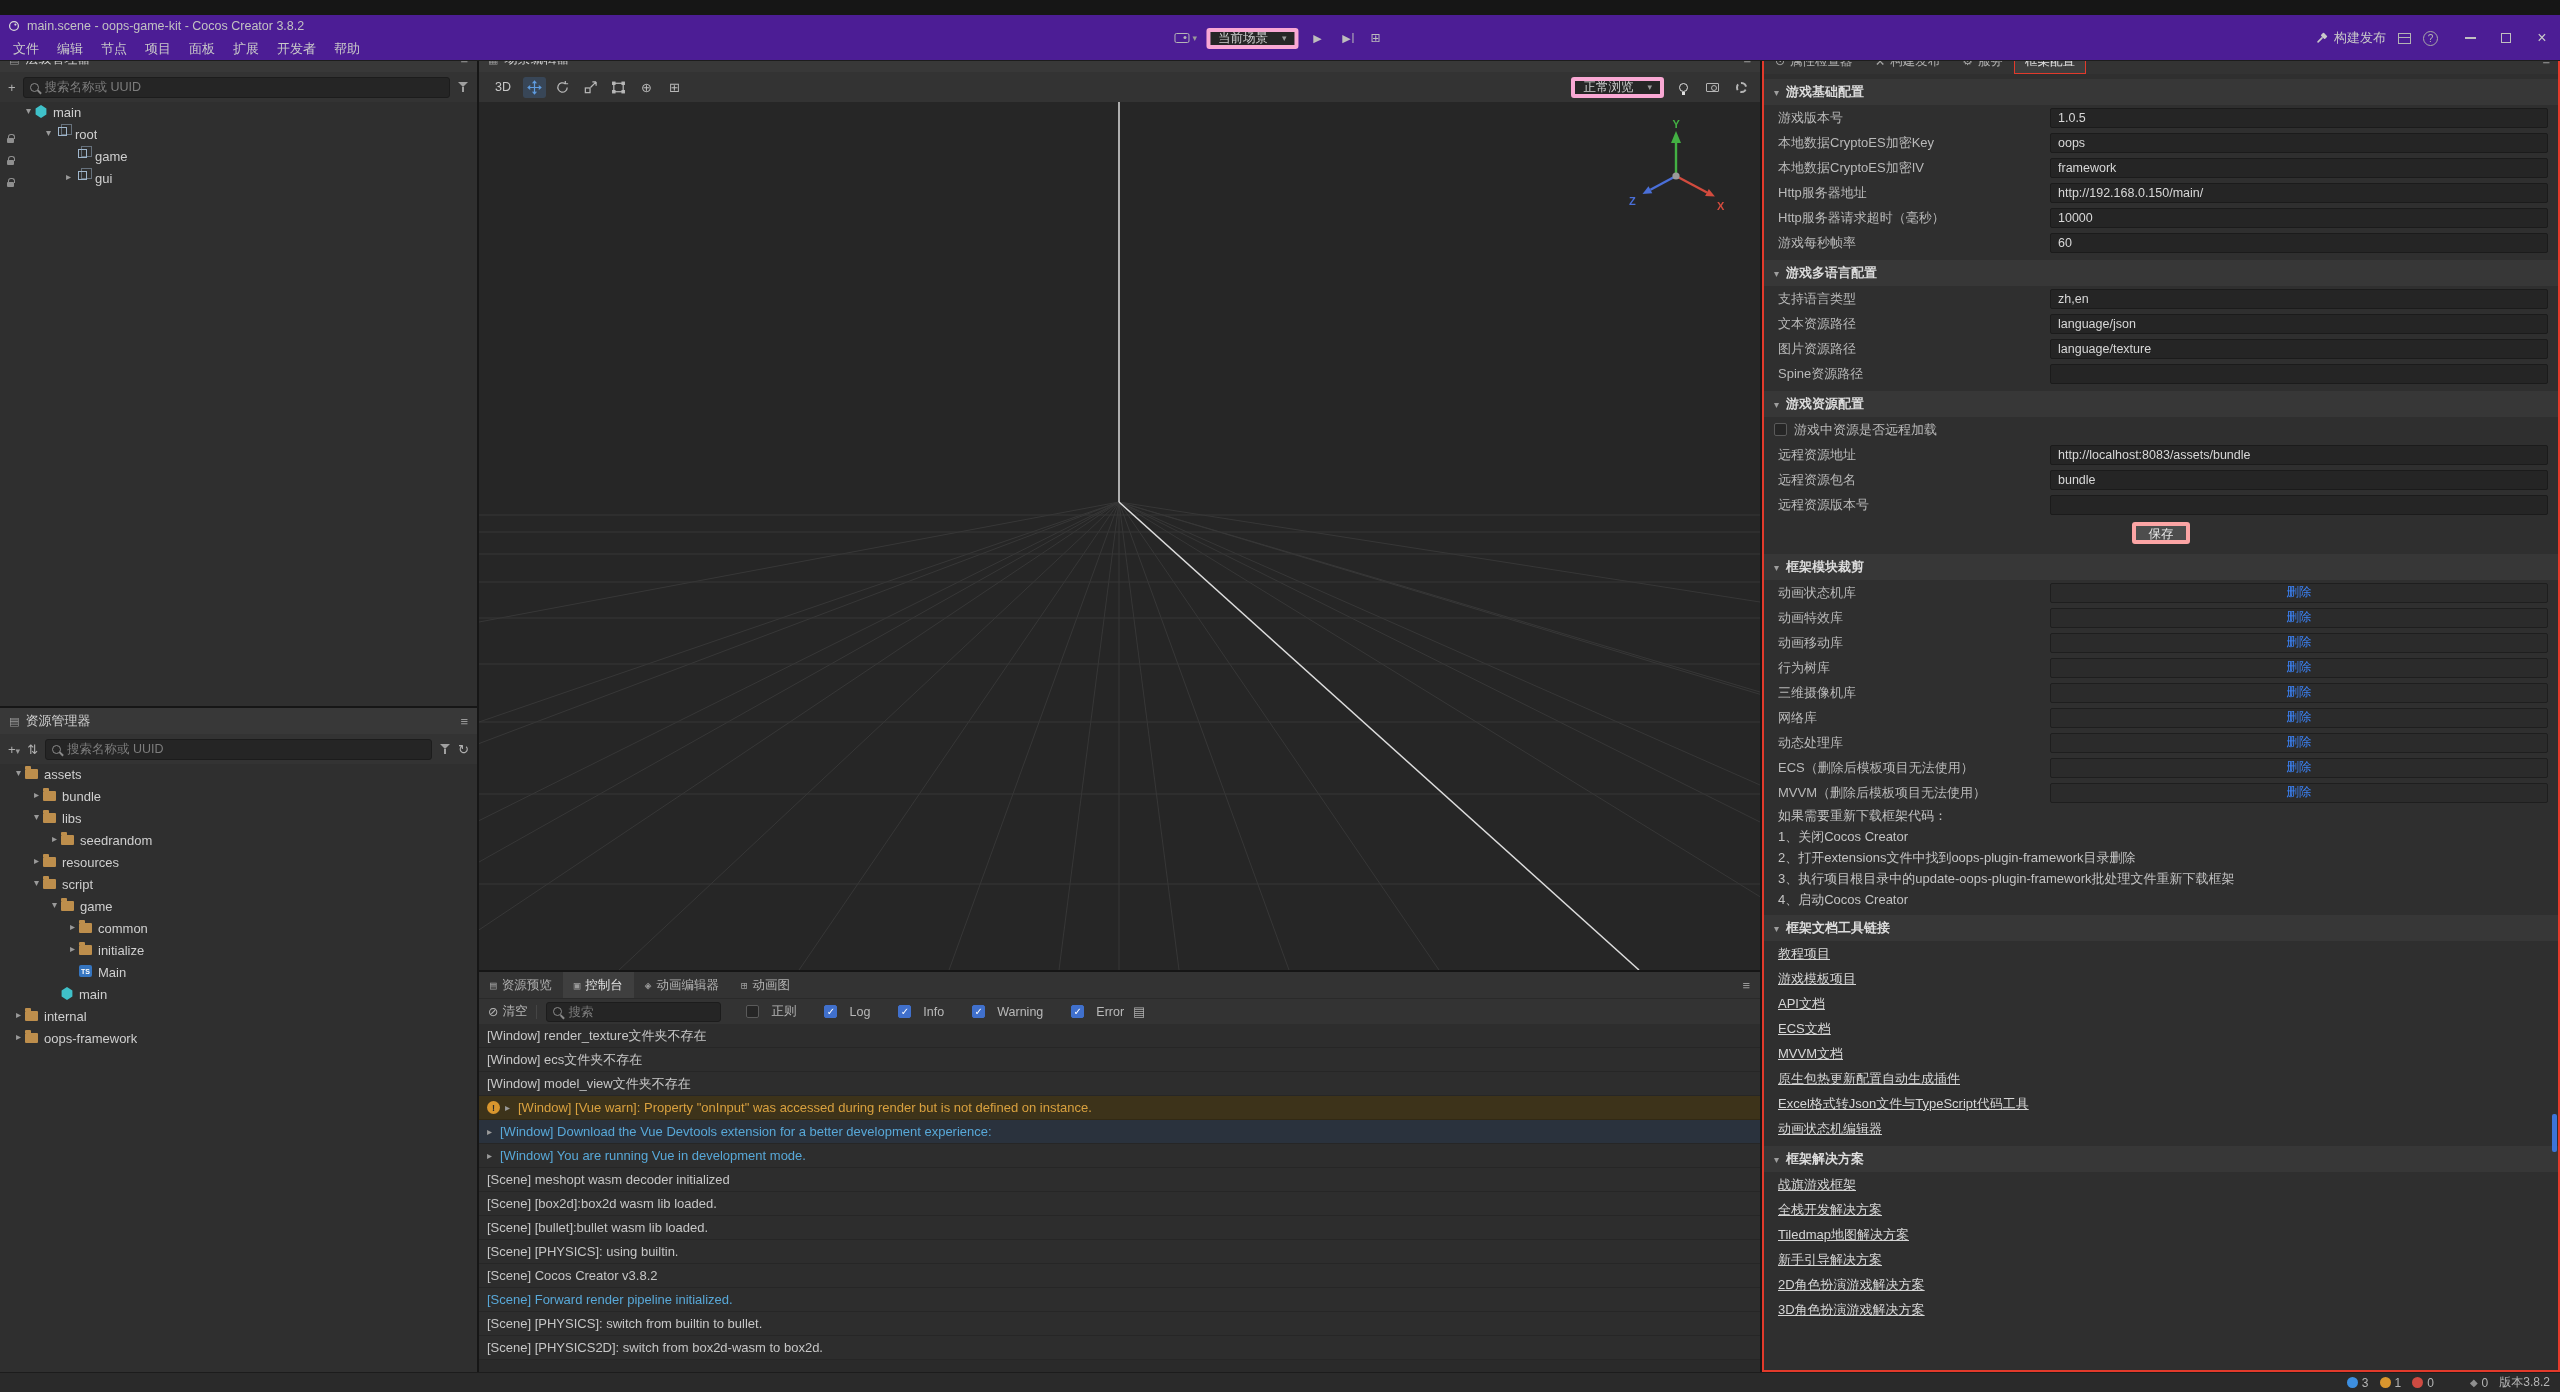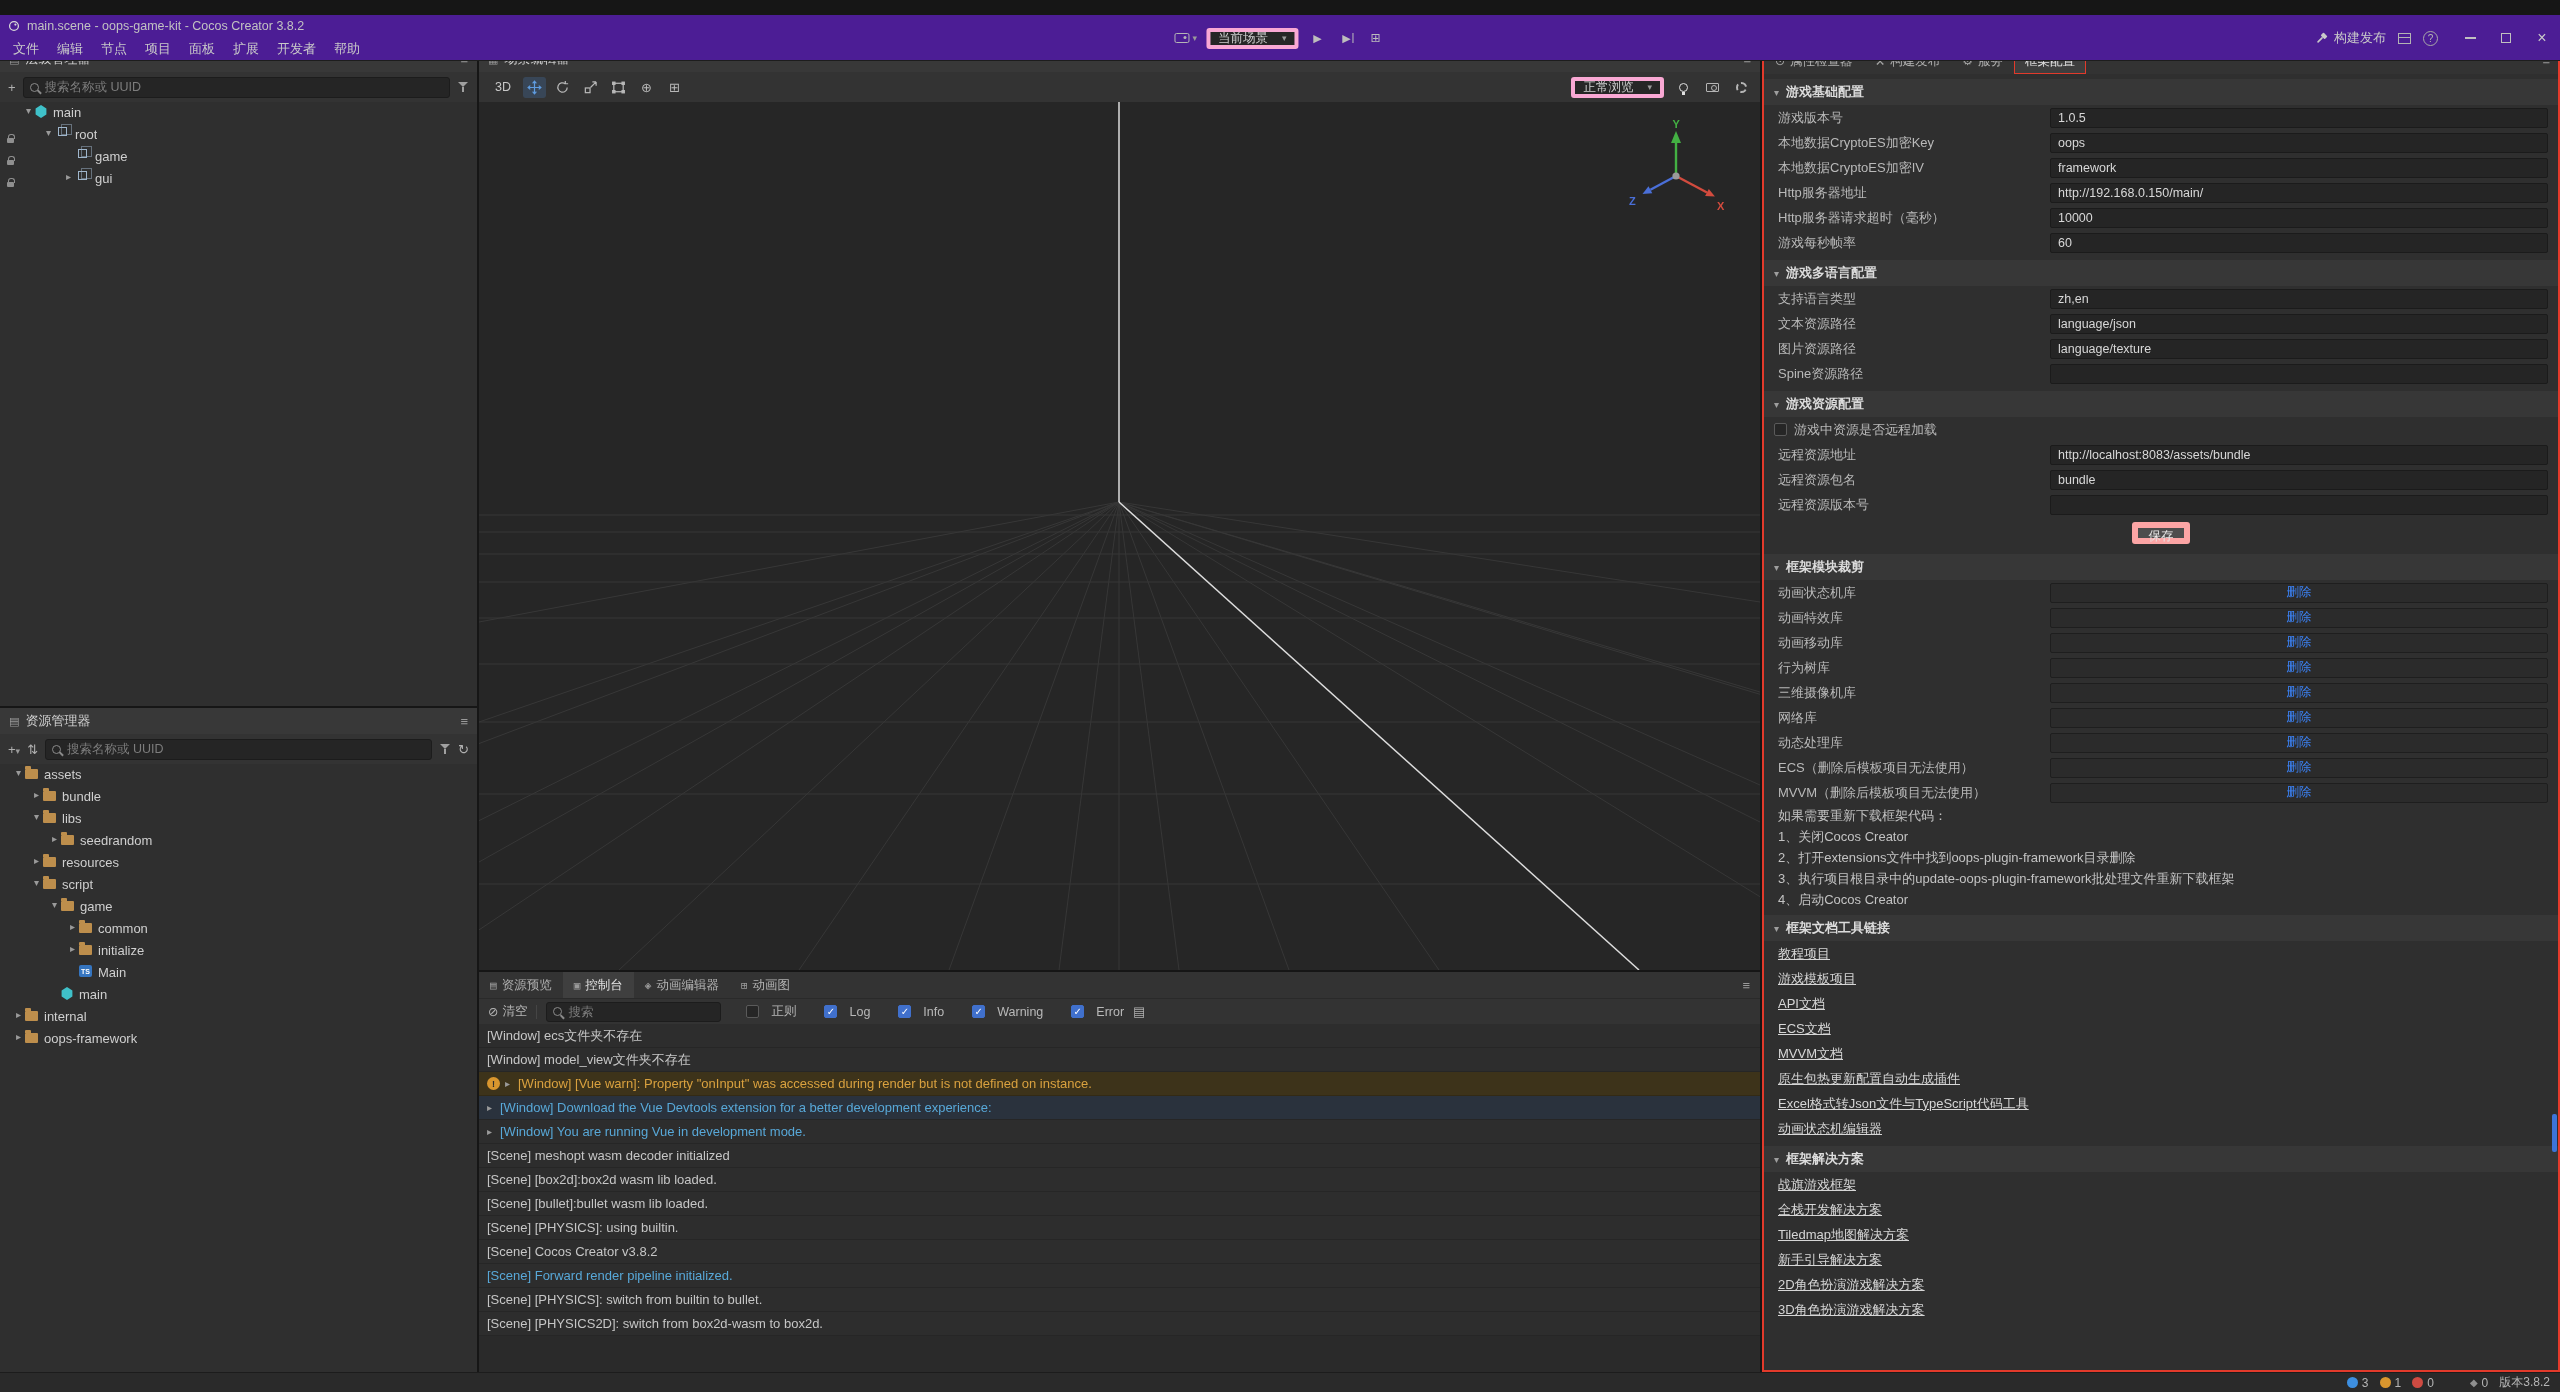--- a/index.html
+++ b/index.html
@@ -143,21 +143,21 @@
   .itab[data-icon="service"] .tab-ic::before { content:"⚙"; }
   .itab[data-active="true"] { background:#3e3e3e; color:#e4e4e4; outline:1px solid #e23a2b; outline-offset:-1px; }
   .icontent { flex:1; overflow:hidden; position:relative; }
   .isec { height:26px; display:flex; align-items:center; gap:7px; padding:0 10px; background:#373737; color:#dcdcdc; font-size:13px; font-weight:bold; margin-top:5px; cursor:pointer; }
   .isec .sec-arrow { font-size:10px; color:#9e9e9e; font-weight:normal; }
   .frow { height:25px; display:flex; align-items:center; font-size:13px; color:#b9b9b9; }
   .flabel { width:286px; flex:none; padding-left:14px; overflow:hidden; text-overflow:ellipsis; white-space:nowrap; }
   .fval { flex:1; margin-right:10px; height:20px; background:#252525; border:1px solid #1b1b1b; border-radius:2px; color:#d8d8d8; padding:0 7px; font-size:12.5px; outline:none; min-width:0; }
   .chk-row { height:25px; display:flex; align-items:center; gap:7px; padding-left:10px; font-size:13px; color:#b9b9b9; }
   .save-row { height:32px; display:flex; align-items:center; justify-content:center; }
-  .save-btn { min-width:58px; height:22px; background:#4d4d4d; border:6px solid #fca5a5; border-radius:3px; color:#e6e6e6; font-size:12.5px; cursor:pointer; }
+  .save-btn { min-width:58px; height:22px; background:#4d4d4d; border:4px solid #fca5a5; border-radius:3px; color:#e6e6e6; font-size:12.5px; cursor:pointer; }
   .del-btn { flex:1; margin-right:10px; height:20px; background:#2b2b2b; border:1px solid #1e1e1e; border-radius:2px; color:#3b82f6; font-size:12.5px; cursor:pointer; }
   .note { padding-left:14px; line-height:21px; font-size:13px; color:#c3c3c3; white-space:nowrap; overflow:hidden; }
   .link-row { height:25px; display:flex; align-items:center; padding-left:14px; }
   .ilink { color:#d6d6d6; font-size:13px; text-decoration:underline; cursor:pointer; white-space:nowrap; }
   .iscroll-thumb { position:absolute; right:1px; top:1066px; width:5px; height:38px; background:#3d74d8; border-radius:2px; }
 
   
   .statusbar { position:absolute; left:0; right:0; bottom:0; height:20px; background:#2a2a2a; border-top:1px solid #1c1c1c; display:flex; align-items:center; justify-content:flex-end; gap:11px; padding:0 10px; font-size:12px; color:#b5b5b5; }
   .stat { display:flex; align-items:center; gap:4px; cursor:pointer; }
   .dot { width:11px; height:11px; border-radius:50%; display:inline-block; }
@@ -541,20 +541,24 @@
 
         <span class="filter-item" data-checked="true">
           <span class="cb"></span>
           <span>Error</span>
         </span>
       </span>
     <span class="tb-glyph">▤</span>
   </div>
   <div class="logs">
 
+      <div class="log-row" data-type="plain" data-selected="false">
+
+        <span class="log-text">[Window] render_texture文件夹不存在</span>
+      </div>
 
       <div class="log-row" data-type="plain" data-selected="false">
 
         <span class="log-text">[Window] ecs文件夹不存在</span>
       </div>
 
       <div class="log-row" data-type="plain" data-selected="false">
 
         <span class="log-text">[Window] model_view文件夹不存在</span>
       </div>

